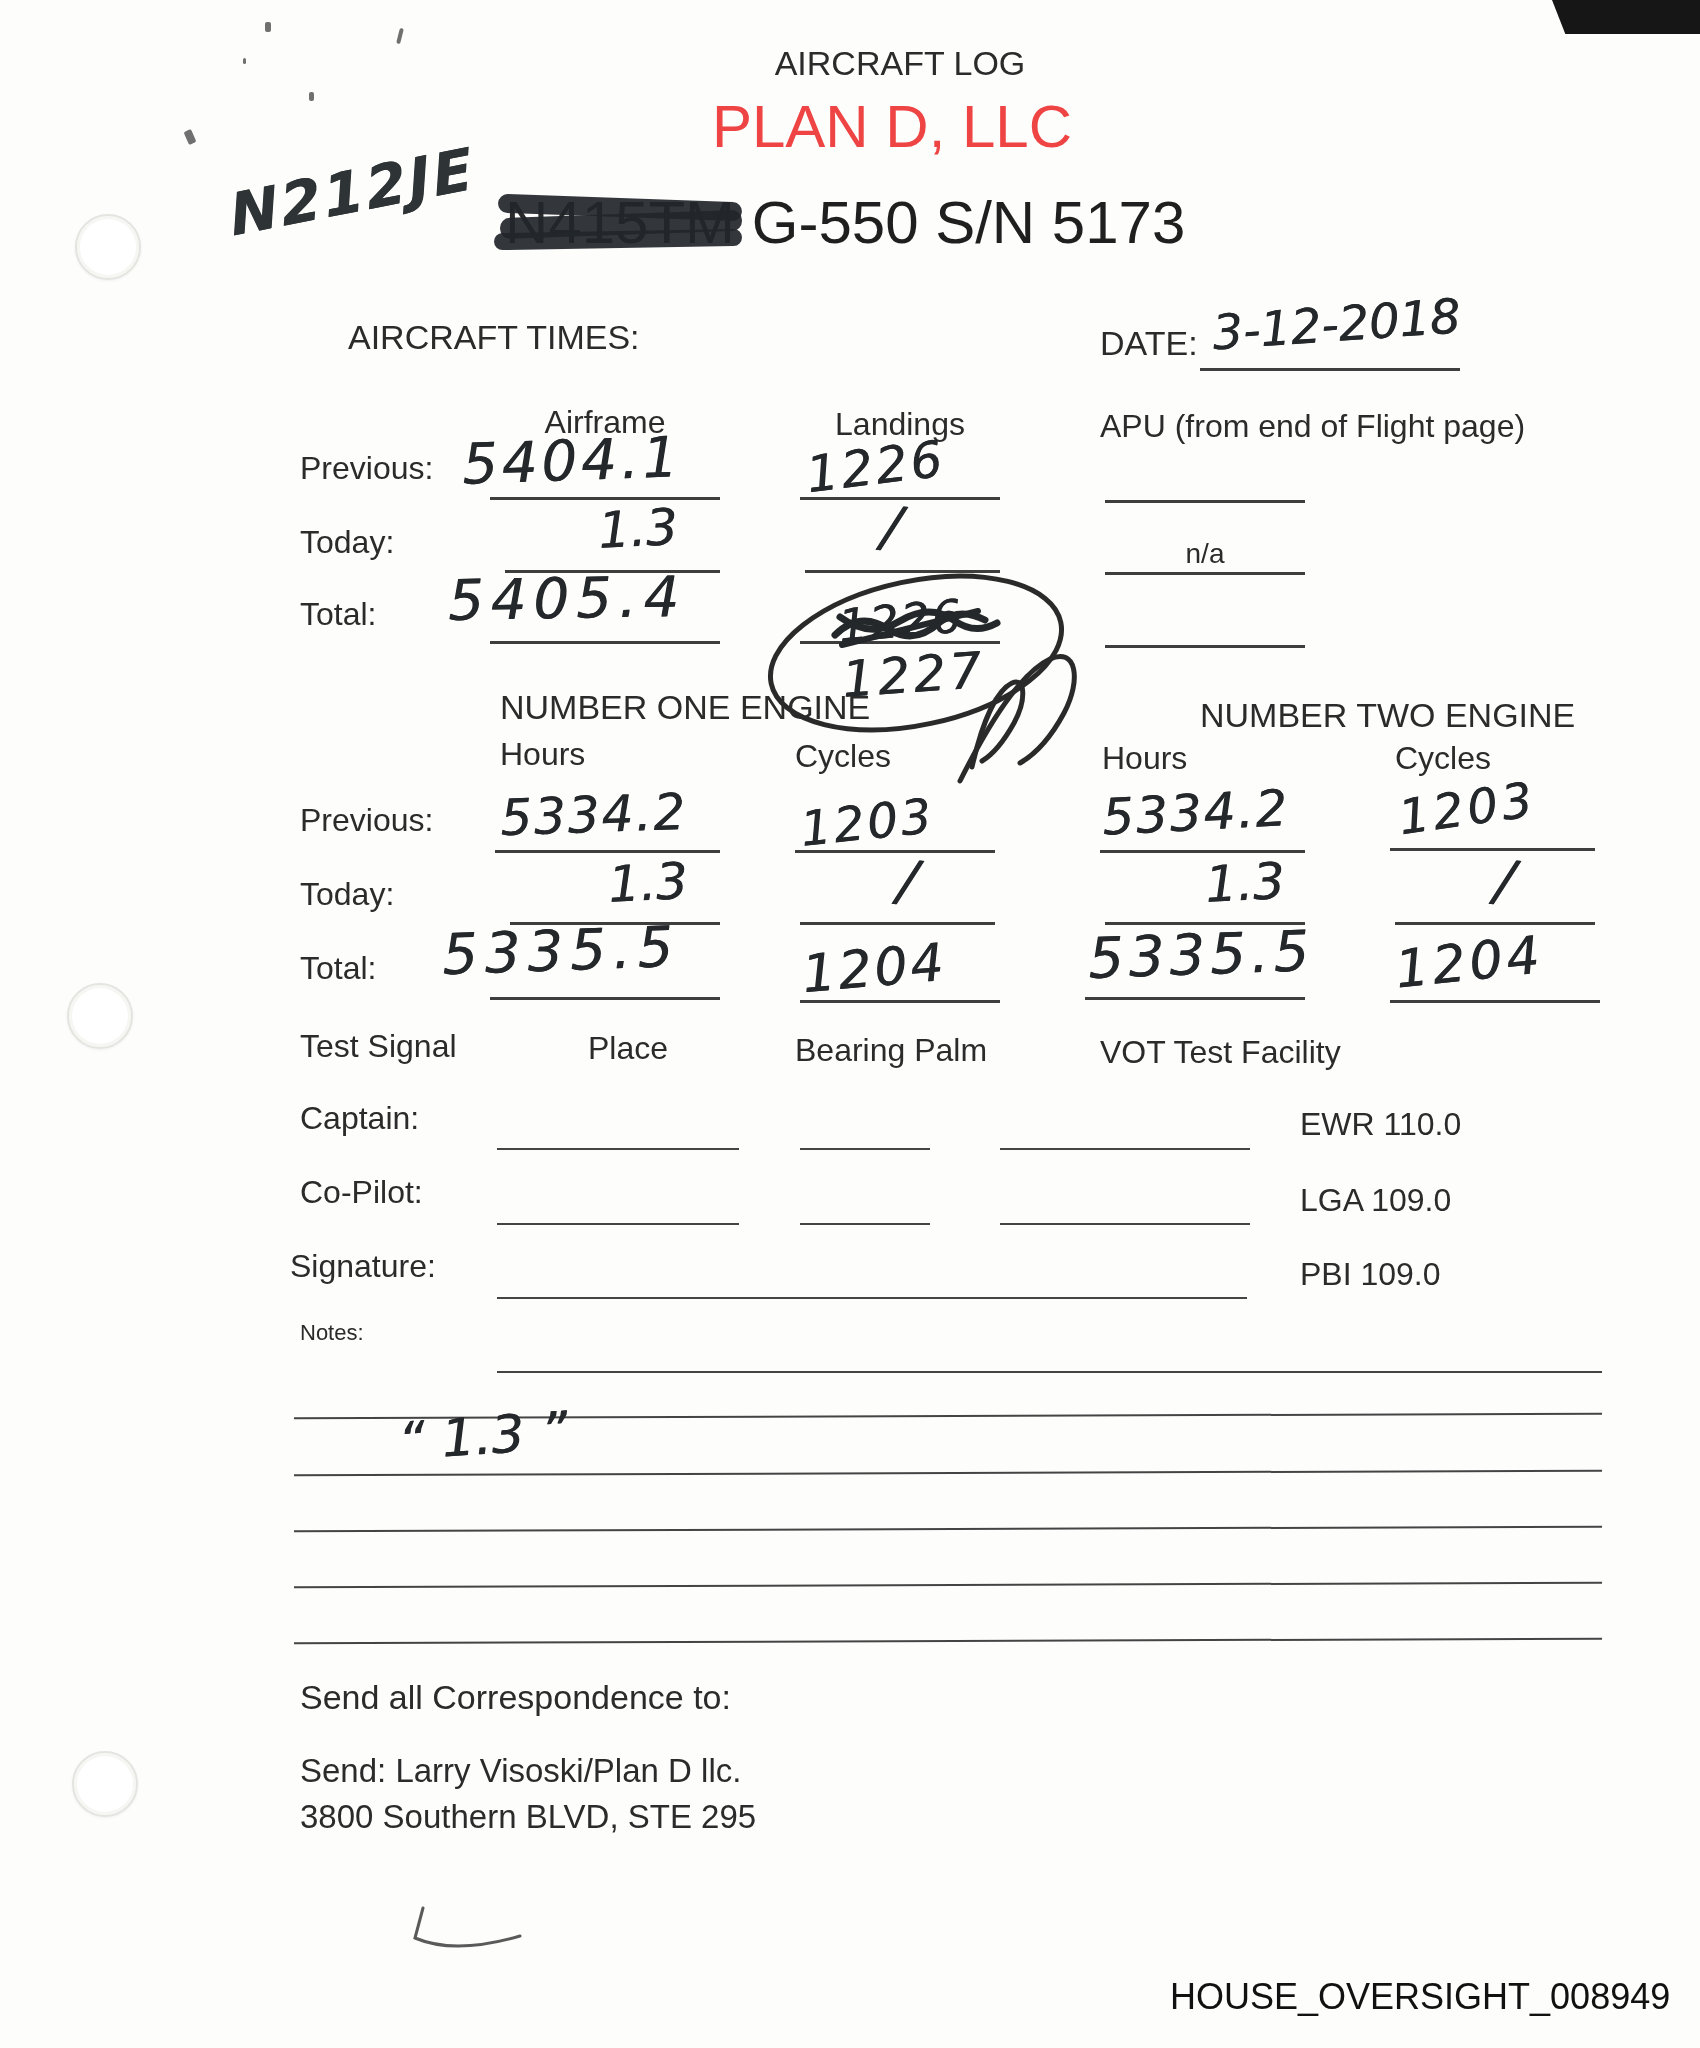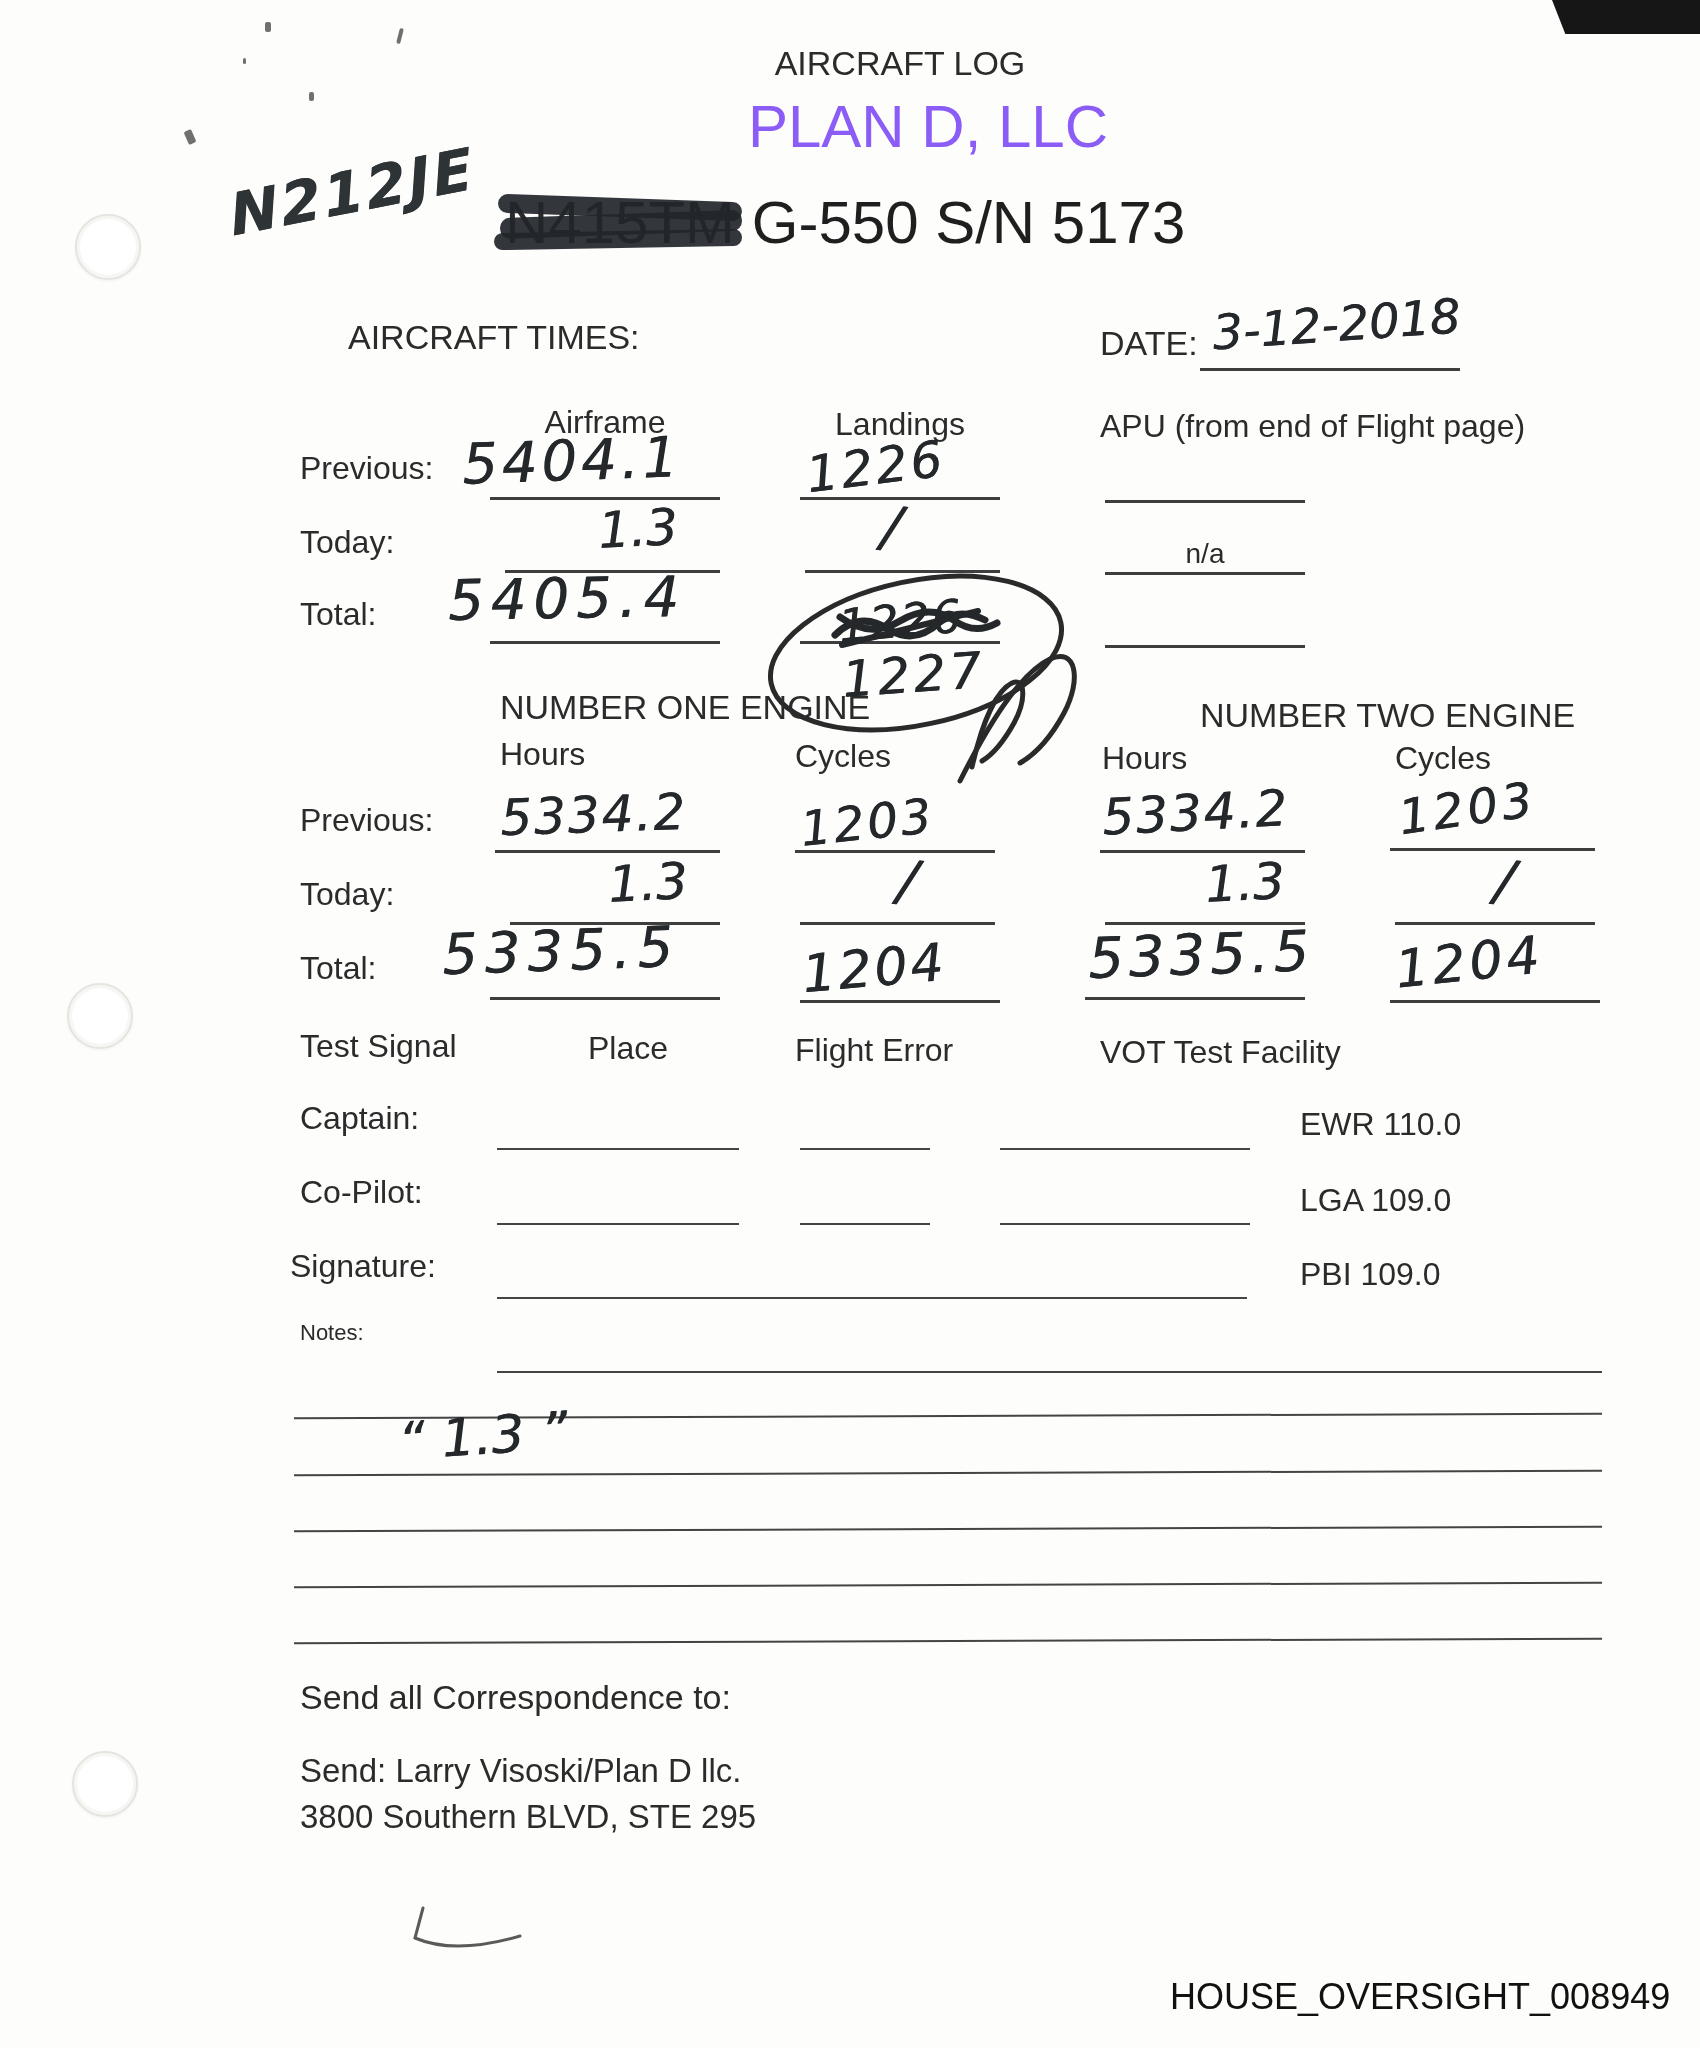--- a/index.html
+++ b/index.html
@@ -28,21 +28,21 @@
   <div class="hole" style="left:75px;top:214px;"></div>
   <div class="hole" style="left:67px;top:983px;"></div>
   <div class="hole" style="left:72px;top:1751px;"></div>
   <div class="speck" style="left:265px;top:22px;width:6px;height:10px;"></div>
   <div class="speck" style="left:398px;top:28px;width:4px;height:16px;transform:rotate(14deg);"></div>
   <div class="speck" style="left:309px;top:92px;width:5px;height:9px;"></div>
   <div class="speck" style="left:186px;top:130px;width:8px;height:14px;transform:rotate(-24deg);"></div>
   <div class="speck" style="left:243px;top:58px;width:3px;height:6px;"></div>
 
   <div class="abs printed" style="left:700px;top:44px;width:400px;text-align:center;font-size:34px;">AIRCRAFT LOG</div>
-  <div class="abs printed" style="left:628px;top:92px;width:600px;text-align:center;font-size:60px;color:#8b5cf6;">PLAN D, LLC</div>
+  <div class="abs printed" style="left:592px;top:92px;width:600px;text-align:center;font-size:60px;color:#ef4444;">PLAN D, LLC</div>
 
   <div class="abs hand" style="left:228px;top:158px;font-size:58px;font-weight:bold;letter-spacing:3px;
        transform:rotate(-11deg) skewX(-4deg);color:#2e3335;">N212JE</div>
 
   <div class="abs" style="left:505px;top:188px;font-size:60px;color:#1f1f1f;white-space:nowrap;">
     <span class="scribble-wrap printed" style="font-size:60px;">
       <span>N415TM</span>
       <span class="scribble-bar" style="left:-3%;top:14%;width:106%;height:27%;transform:rotate(2deg);"></span>
       <span class="scribble-bar" style="left:-2%;top:38%;width:105%;height:30%;transform:rotate(-2deg);"></span>
       <span class="scribble-bar" style="left:-5%;top:62%;width:108%;height:24%;transform:rotate(-1deg);"></span>
@@ -123,21 +123,21 @@
   <div class="abs hand" style="left:442px;top:918px;font-size:56px;letter-spacing:7px;transform:rotate(-2deg);">5335.5</div>
   <div class="line" style="left:800px;top:1000px;width:200px;"></div>
   <div class="abs hand" style="left:802px;top:938px;font-size:52px;letter-spacing:3px;transform:rotate(-5deg);">1204</div>
   <div class="line" style="left:1085px;top:997px;width:220px;"></div>
   <div class="abs hand" style="left:1088px;top:922px;font-size:56px;letter-spacing:5px;transform:rotate(-2deg);">5335.5</div>
   <div class="line" style="left:1390px;top:1000px;width:210px;"></div>
   <div class="abs hand" style="left:1395px;top:932px;font-size:52px;letter-spacing:4px;transform:rotate(-6deg);">1204</div>
 
   <div class="abs printed" style="left:300px;top:1028px;font-size:32px;">Test Signal</div>
   <div class="abs printed" style="left:588px;top:1030px;font-size:32px;">Place</div>
-  <div class="abs printed" style="left:795px;top:1032px;font-size:32px;">Flight Error</div>
+  <div class="abs printed" style="left:795px;top:1032px;font-size:32px;">Bearing Palm</div>
   <div class="abs printed" style="left:1100px;top:1034px;font-size:32px;">VOT Test Facility</div>
 
   <div class="abs printed" style="left:300px;top:1100px;font-size:32px;">Captain:</div>
   <div class="thinline" style="left:497px;top:1148px;width:242px;"></div>
   <div class="thinline" style="left:800px;top:1148px;width:130px;"></div>
   <div class="thinline" style="left:1000px;top:1148px;width:250px;"></div>
   <div class="abs printed" style="left:1300px;top:1106px;font-size:32px;">EWR 110.0</div>
 
   <div class="abs printed" style="left:300px;top:1174px;font-size:32px;">Co-Pilot:</div>
   <div class="thinline" style="left:497px;top:1223px;width:242px;"></div>

